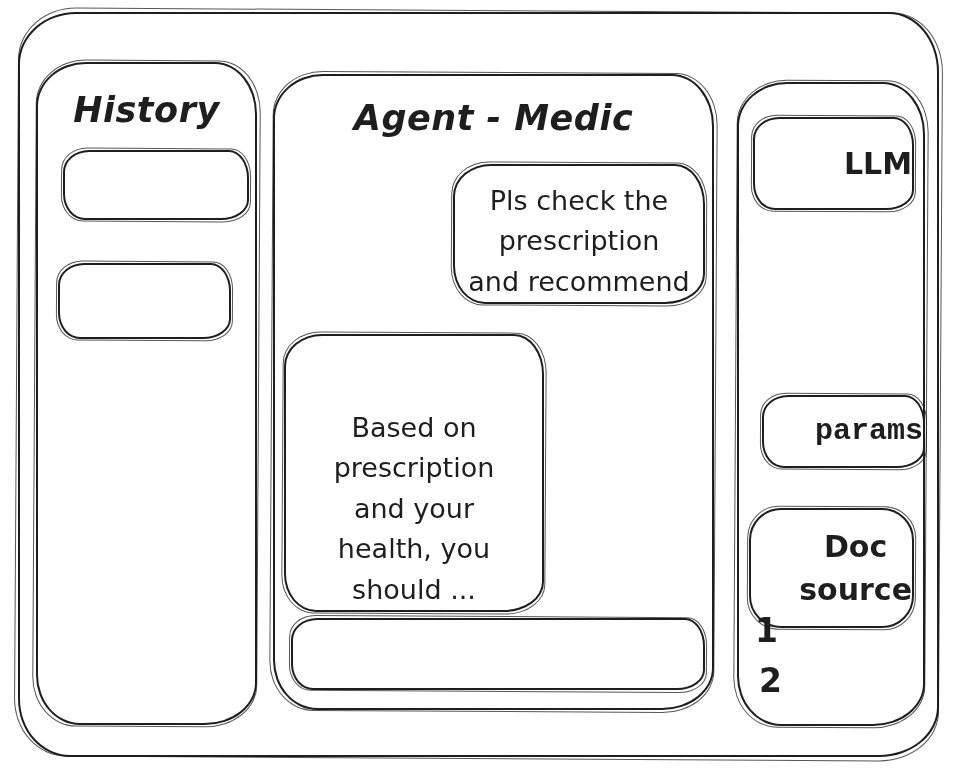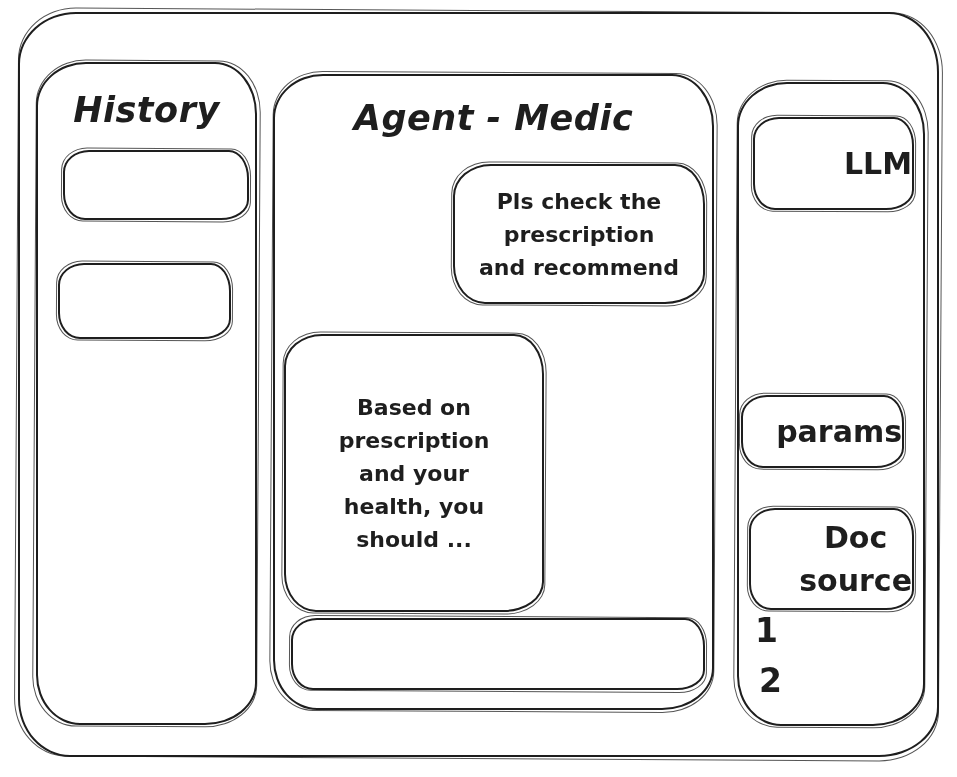--- a/index.html
+++ b/index.html
@@ -40,26 +40,26 @@
     left: 0; right: 0;
     text-align: center;
     font-size: 35px;
     font-weight: 700;
     letter-spacing: 0.5px;
     font-style: italic;
   }
 
   .bubble {
     display: flex;
-    align-items: center;
+    align-items: flex-end;
     justify-content: center;
     text-align: center;
     white-space: pre-line;
-    font-size: 22px;
-    font-weight: 700;
+    font-size: 27px;
+    font-weight: 400;
     line-height: 1.5;
   }
 
   .tool-box {
     display: flex;
     align-items: center;
     justify-content: flex-end;
     text-align: center;
     white-space: pre-line;
     font-size: 30px;
@@ -119,24 +119,24 @@
 
     <div class="sketch r-box" style="left:16px; top:542px; width:414px; height:72px;">
       <input class="bare-input" type="text" value="" style="">
     </div>
   </main>
 
   <aside class="sketch r-panel" style="left:737px; top:82px; width:188px; height:644px;">
     <div class="sketch r-box tool-box" style="left:14px; top:33px; width:161px; height:93px;">
       <span>LLM</span>
     </div>
-    <div class="sketch r-box tool-box" style="left:2px; top:311px; width:163px; height:73px;">
+    <div class="sketch r-box tool-box" style="left:23px; top:311px; width:163px; height:73px;font-family:Liberation Mono, monospace;">
       <span>params</span>
     </div>
-    <div class="sketch r-box tool-box" style="left:10px; top:424px; width:165px; height:102px;">
+    <div class="sketch r-box tool-box" style="left:10px; top:424px; width:165px; height:120px;border-radius:32px;">
       <span>Doc
 source</span>
     </div>
     <div class="doc-item" style="left:16px; top:530px;">1</div>
     <div class="doc-item" style="left:20px; top:580px;">2</div>
   </aside>
 
 </div>
 
 </body></html>

